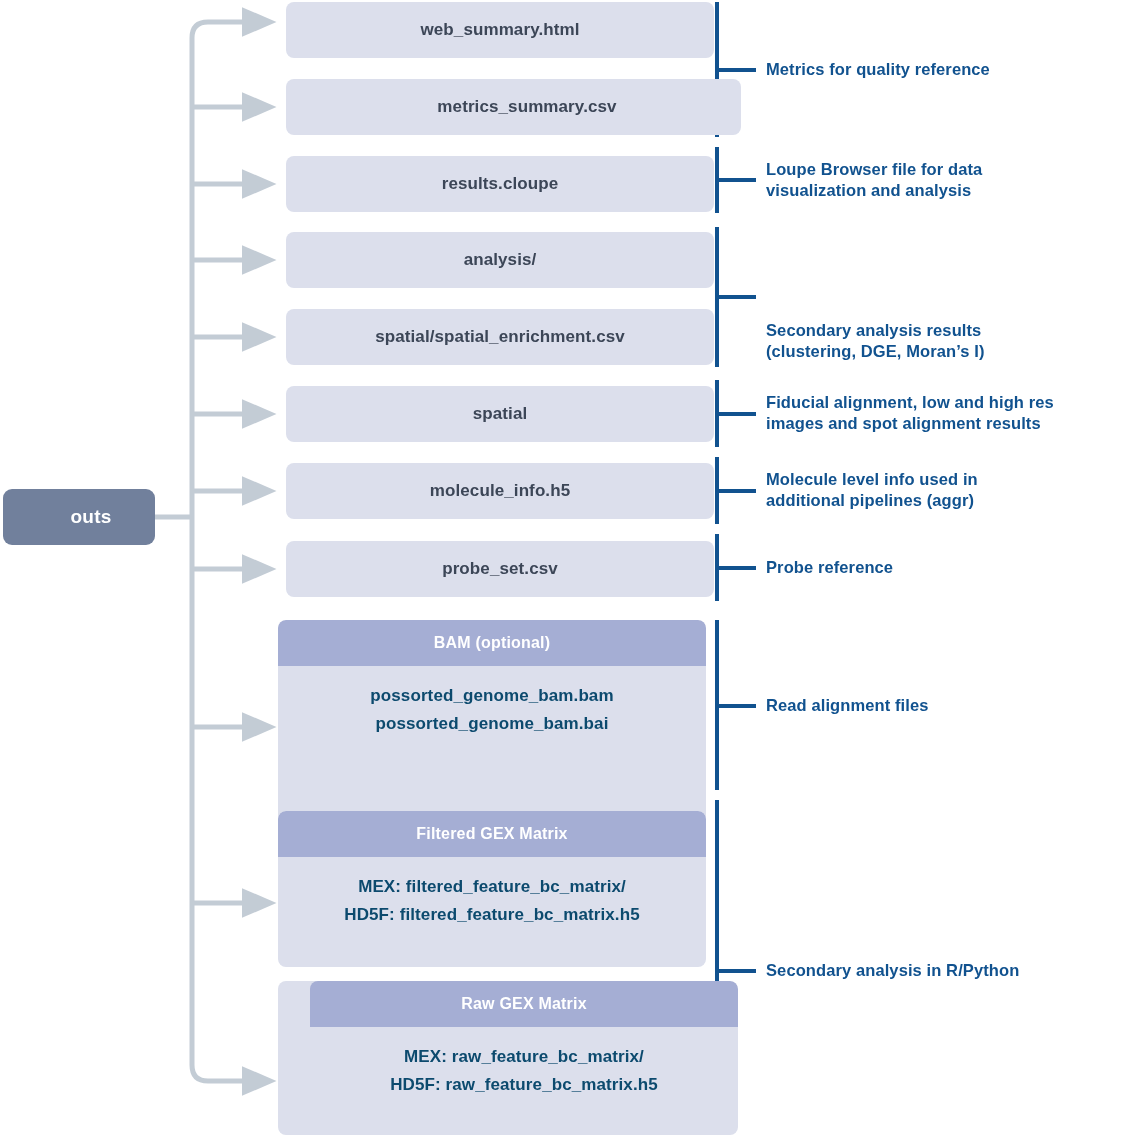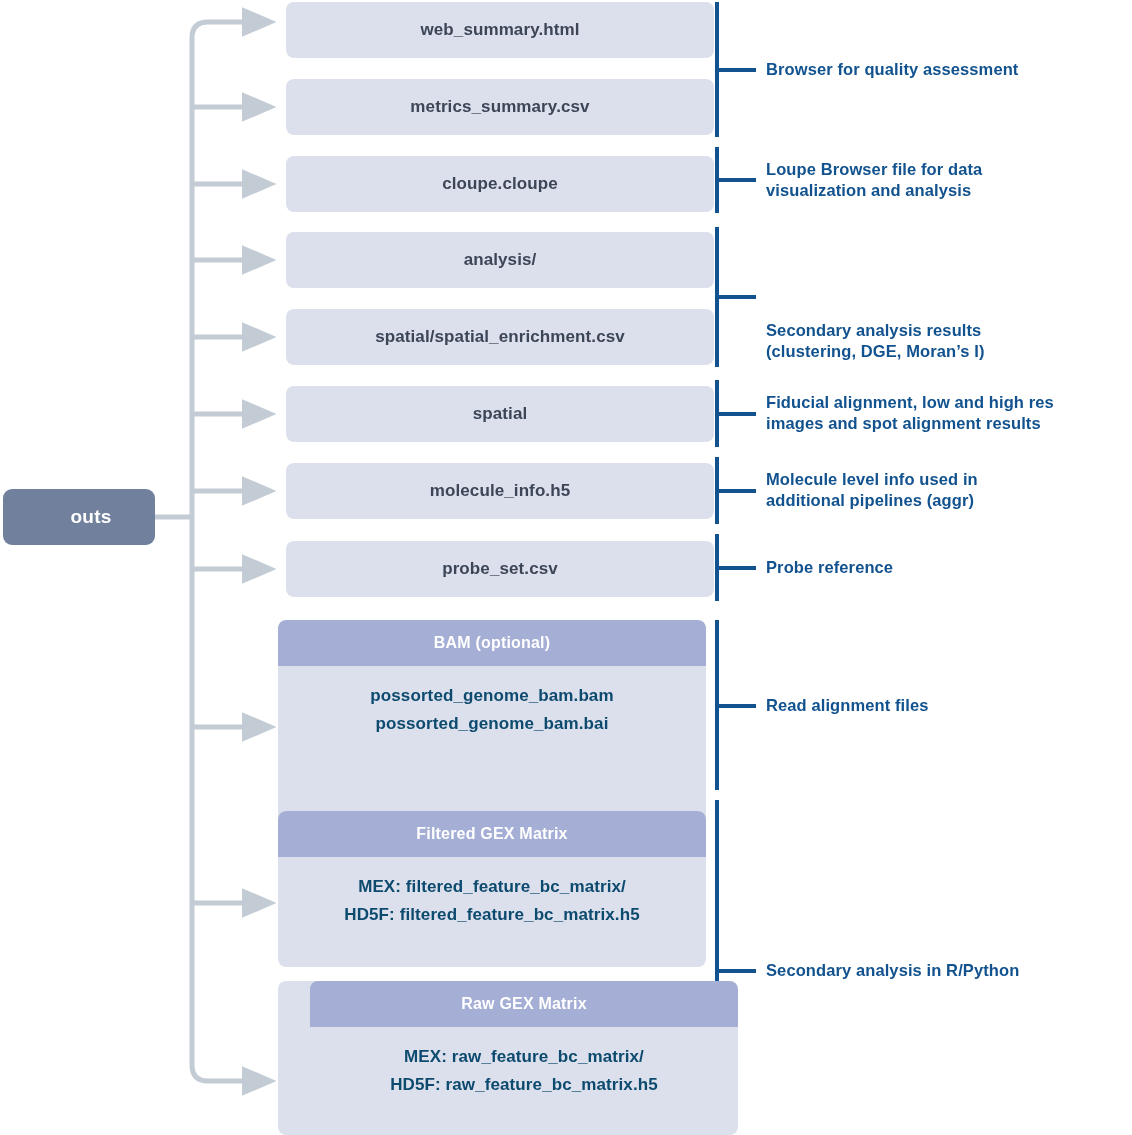--- a/index.html
+++ b/index.html
@@ -156,25 +156,25 @@
   </svg>
 
   <div class="root-node">
     <span class="root-label">outs</span>
   </div>
 
   <div id="nodes">
       <div class="file-box" style="top: 2px; height: 56px;">
         <span class="file-label">web_summary.html</span>
       </div>
-      <div class="file-box" style="top: 79px; height: 56px;">
+      <div class="file-box" style="top: 79px; height: 56px; padding-left: 27px;">
         <span class="file-label">metrics_summary.csv</span>
       </div>
       <div class="file-box" style="top: 156px; height: 56px;">
-        <span class="file-label">cloupe.cloupe</span>
+        <span class="file-label">results.cloupe</span>
       </div>
       <div class="file-box" style="top: 232px; height: 56px;">
         <span class="file-label">analysis/</span>
       </div>
       <div class="file-box" style="top: 309px; height: 56px;">
         <span class="file-label">spatial/spatial_enrichment.csv</span>
       </div>
       <div class="file-box" style="top: 386px; height: 56px;">
         <span class="file-label">spatial</span>
       </div>
@@ -206,21 +206,21 @@
         <div class="group-header">
           <span class="group-title">Raw GEX Matrix</span>
         </div>
         <div class="group-body">
           <span class="group-line">MEX: raw_feature_bc_matrix/</span>
           <span class="group-line">HD5F: raw_feature_bc_matrix.h5</span>
         </div>
       </div>
     </div>
   <div id="annotations">
-      <div class="annotation" style="top: 59px;">Browser for quality assessment</div>
+      <div class="annotation" style="top: 59px;">Metrics for quality reference</div>
       <div class="annotation" style="top: 159px;">Loupe Browser file for data
 visualization and analysis</div>
       <div class="annotation" style="top: 277px; margin-top: 43px;">Secondary analysis results
 (clustering, DGE, Moran’s I)</div>
       <div class="annotation" style="top: 392px;">Fiducial alignment, low and high res
 images and spot alignment results</div>
       <div class="annotation" style="top: 469px;">Molecule level info used in
 additional pipelines (aggr)</div>
       <div class="annotation" style="top: 557px;">Probe reference</div>
       <div class="annotation" style="top: 695px;">Read alignment files</div>

